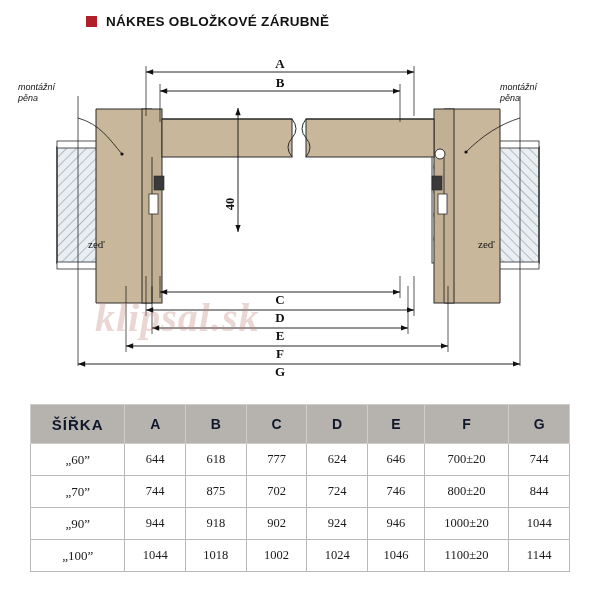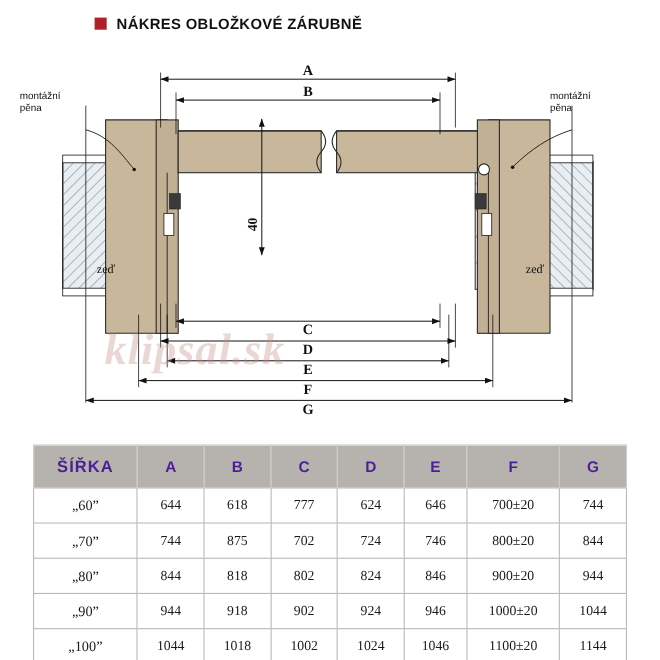--- a/index.html
+++ b/index.html
@@ -67,20 +67,21 @@
     letter-spacing: 1px;
     pointer-events: none;
   }
 
   
   .callout {
     position: absolute;
     font-size: 9px;
     line-height: 11px;
     color: #111111;
+    font-style: italic;
   }
   .callout.left { left: 18px; top: 82px; text-align: left; }
   .callout.right { left: 500px; top: 82px; text-align: left; }
 
   
   .table-wrap {
     position: absolute;
     left: 30px;
     top: 404px;
     width: 540px;
@@ -92,21 +93,21 @@
   }
   table.spec th, table.spec td {
     border: 1px solid #b9b9b9;
     text-align: center;
     height: 31px;
     padding: 0 2px;
     font-family: "Liberation Serif", serif;
   }
   table.spec thead th {
     background: #b6b3ae;
-    color: #4c1d95;
+    color: #0f172a;
     font-family: "Liberation Sans", sans-serif;
     font-weight: bold;
     font-size: 14px;
     height: 38px;
     border: 1px solid #cfcdc9;
   }
   table.spec thead th.first {
     font-size: 15px;
     letter-spacing: 1px;
   }
@@ -328,30 +329,20 @@
           <td class="first">„70”</td>
           <td>744</td>
           <td>875</td>
           <td>702</td>
           <td>724</td>
           <td>746</td>
           <td>800±20</td>
           <td>844</td>
         </tr>
         <tr>
-          <td class="first">„80”</td>
-          <td>844</td>
-          <td>818</td>
-          <td>802</td>
-          <td>824</td>
-          <td>846</td>
-          <td>900±20</td>
-          <td>944</td>
-        </tr>
-        <tr>
           <td class="first">„90”</td>
           <td>944</td>
           <td>918</td>
           <td>902</td>
           <td>924</td>
           <td>946</td>
           <td>1000±20</td>
           <td>1044</td>
         </tr>
         <tr>

